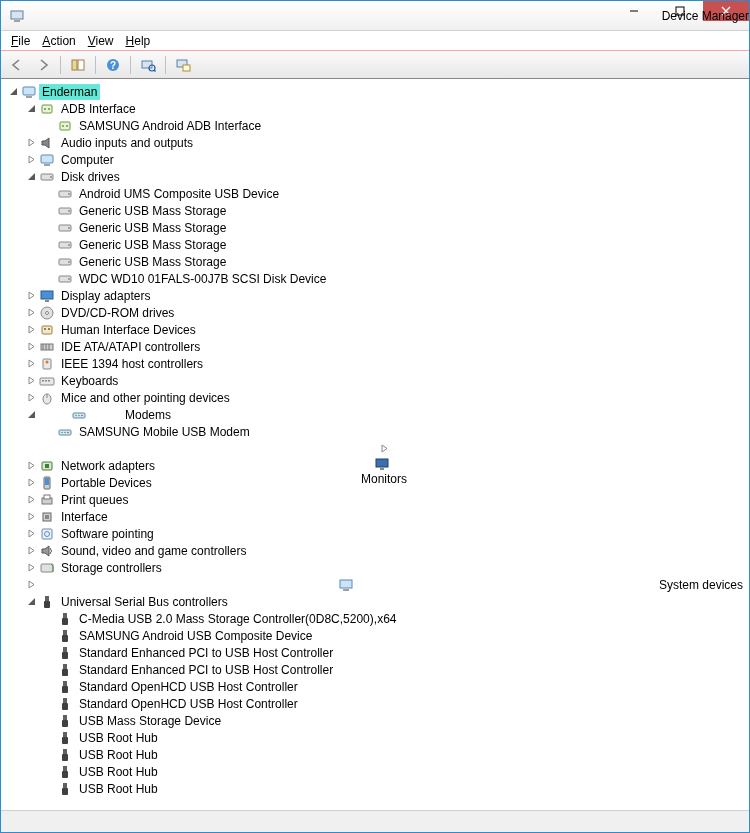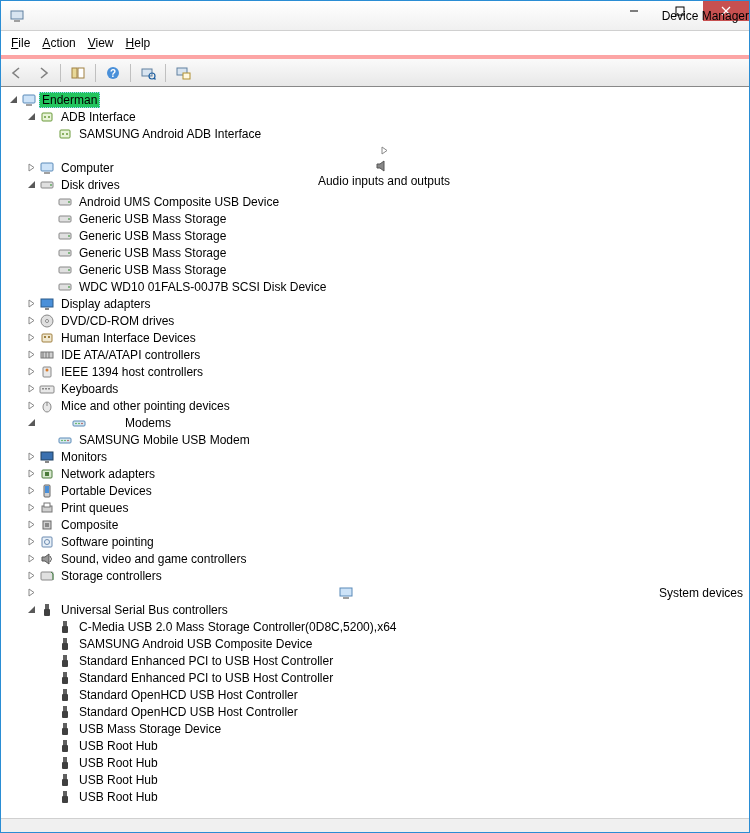--- a/index.html
+++ b/index.html
@@ -5,35 +5,35 @@
 * { margin: 0; padding: 0; box-sizing: border-box; }
 body { font-family: "Segoe UI", Tahoma, sans-serif; font-size: 12px; background: #fff; width: 750px; height: 833px; overflow: hidden; border: 1px solid #2a8dd4; }
 .titlebar { height: 30px; background: linear-gradient(#fff, #f0f0f0); border-bottom: 1px solid #d0d0d0; display: flex; align-items: center; position: relative; }
 .titlebar-icon { width: 16px; height: 16px; margin-left: 8px; }
 .titlebar-title { position: absolute; left: 0; right: 0; text-align: right; font-size: 12px; color: #000; pointer-events: none; }
 .titlebar-controls { margin-left: auto; display: flex; height: 100%; }
 .titlebar-btn { width: 46px; height: 20px; display: flex; align-items: center; justify-content: center; font-size: 12px; cursor: default; margin-top: 0; }
 .titlebar-btn.min { color: #000; }
 .titlebar-btn.max { color: #000; }
 .titlebar-btn.close { background: #c75050; color: #fff; width: 46px; height: 20px; }
-.menubar { height: 28px; display: flex; align-items: center; padding: 0 4px; border-bottom: 4px solid #fca5a5; background: #fff; }
+.menubar { height: 20px; display: flex; align-items: center; padding: 0 4px; border-bottom: 1px solid #fca5a5; background: #fff; }
 .menubar-item { padding: 2px 6px; cursor: default; }
 .menubar-item .ul { text-decoration: underline; }
 .toolbar { height: 28px; background: linear-gradient(#fafafa,#e8e8e8); border-bottom: 1px solid #b0b0b0; display: flex; align-items: center; padding: 0 4px; gap: 2px; position: relative; }
 .toolbar::after { content:""; position:absolute; left:0; right:0; bottom:-1px; height:1px; background:#888;}
 .tool-btn { width: 24px; height: 22px; display: flex; align-items: center; justify-content: center; border: 1px solid transparent; border-radius: 2px; cursor: default; }
 .tool-sep { width: 1px; height: 18px; background: #c0c0c0; margin: 0 3px; }
 .tree-container { height: calc(833px - 30px - 20px - 28px - 24px); overflow: auto; padding: 4px 4px; }
 .statusbar { height: 22px; border-top: 1px solid #d0d0d0; background: #f0f0f0; }
 .node { display: flex; align-items: center; height: 17px; white-space: nowrap; cursor: default; }
 .arrow { width: 16px; height: 16px; display: flex; align-items: center; justify-content: center; color: #6b6b6b; font-size: 10px; flex-shrink: 0; }
 .arrow.open { color: #404040; }
 .arrow.none { visibility: hidden; }
 .icon { width: 16px; height: 16px; display: flex; align-items: center; justify-content: center; margin-right: 4px; flex-shrink: 0; }
-.selected { background: #22c55e; border: 1px dotted #99d1ff; padding: 0 1px; margin-left: -2px; }
+.selected { background: #5eead4; border: 1px dotted #99d1ff; padding: 0 1px; margin-left: -2px; }
 .label { padding: 0 2px; }
 svg { display: block; }
 </style>
 </head>
 <body>
 
 <div class="titlebar">
   <span class="titlebar-icon">
     <svg width="16" height="16" viewBox="0 0 16 16">
         <rect x="2" y="3" width="12" height="8" fill="#d8e4f0" stroke="#6080a0"></rect>
@@ -144,21 +144,21 @@
       <div class="arrow none"></div>
       <span class="icon">
         <svg width="16" height="16" viewBox="0 0 16 16">
           <rect x="3" y="4" width="10" height="8" rx="1" fill="#e8f4d8" stroke="#6a9a3a"></rect>
           <circle cx="6" cy="8" r="1" fill="#6a9a3a"></circle>
           <circle cx="10" cy="8" r="1" fill="#6a9a3a"></circle>
         </svg>
       </span>
       <span class="label">SAMSUNG Android ADB Interface</span>
     </div>
-    <div class="node" style="padding-left: 18px; flex-direction: column;">
+    <div class="node" style="padding-left: 18px;">
       <div class="arrow ">
         <svg width="9" height="9">
           <path d="M2 1 L7 4.5 L2 8 Z" fill="none" stroke="#888"></path>
         </svg>
       </div>
       <span class="icon">
         <svg width="16" height="16" viewBox="0 0 16 16">
           <path d="M3 6 h3 l4 -3 v10 l-4 -3 h-3 z" fill="#888" stroke="#555"></path>
         </svg>
       </span>
@@ -376,21 +376,21 @@
       <span class="icon">
         <svg width="16" height="16" viewBox="0 0 16 16">
           <rect x="2" y="6" width="12" height="5" rx="1" fill="#d8e8f0" stroke="#5a8ab8"></rect>
           <circle cx="5" cy="8.5" r="0.8" fill="#4a4"></circle>
           <circle cx="8" cy="8.5" r="0.8" fill="#4a4"></circle>
           <circle cx="11" cy="8.5" r="0.8" fill="#a44"></circle>
         </svg>
       </span>
       <span class="label">SAMSUNG Mobile USB Modem</span>
     </div>
-    <div class="node" style="padding-left: 18px;">
+    <div class="node" style="padding-left: 18px; flex-direction: column;">
       <div class="arrow ">
         <svg width="9" height="9">
           <path d="M2 1 L7 4.5 L2 8 Z" fill="none" stroke="#888"></path>
         </svg>
       </div>
       <span class="icon">
         <svg width="16" height="16" viewBox="0 0 16 16">
           <rect x="2" y="3" width="12" height="8" fill="#3a70b0" stroke="#204060"></rect>
           <rect x="6" y="12" width="4" height="2" fill="#888"></rect>
         </svg>
@@ -444,21 +444,21 @@
         <svg width="9" height="9">
           <path d="M2 1 L7 4.5 L2 8 Z" fill="none" stroke="#888"></path>
         </svg>
       </div>
       <span class="icon">
         <svg width="16" height="16" viewBox="0 0 16 16">
           <rect x="4" y="4" width="8" height="8" fill="#d0d0d0" stroke="#666"></rect>
           <rect x="6" y="6" width="4" height="4" fill="#888"></rect>
         </svg>
       </span>
-      <span class="label">Composite</span>
+      <span class="label">Interface</span>
     </div>
     <div class="node" style="padding-left: 18px;">
       <div class="arrow ">
         <svg width="9" height="9">
           <path d="M2 1 L7 4.5 L2 8 Z" fill="none" stroke="#888"></path>
         </svg>
       </div>
       <span class="icon">
         <svg width="16" height="16" viewBox="0 0 16 16">
           <rect x="3" y="3" width="10" height="10" rx="1" fill="#e8f0f8" stroke="#6a8ab0"></rect>

